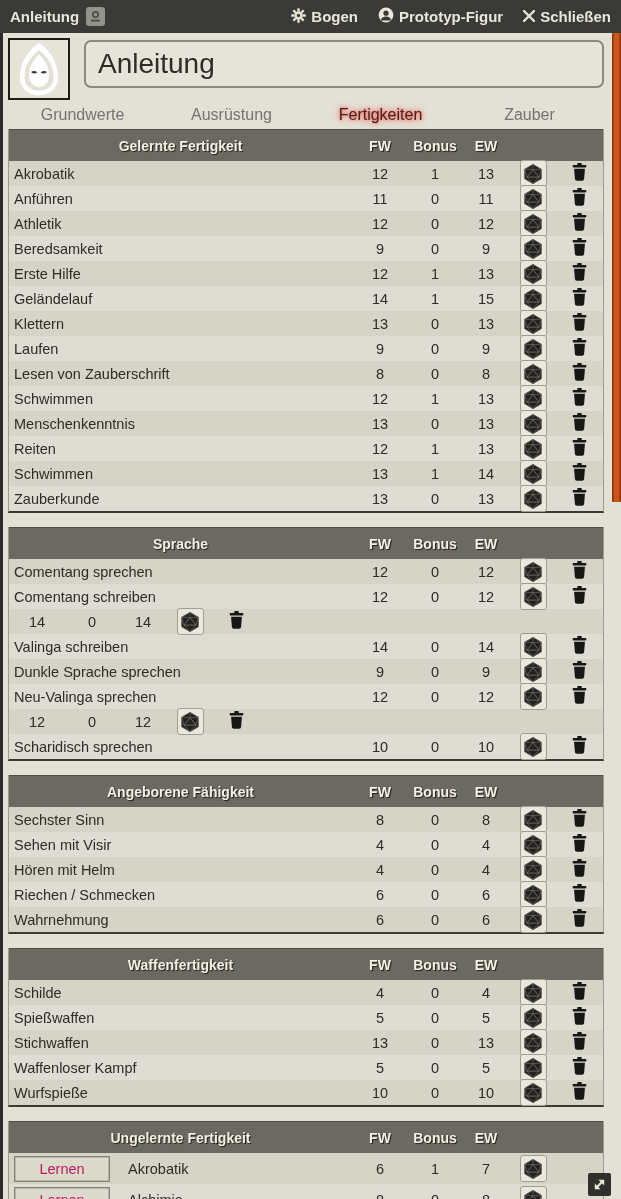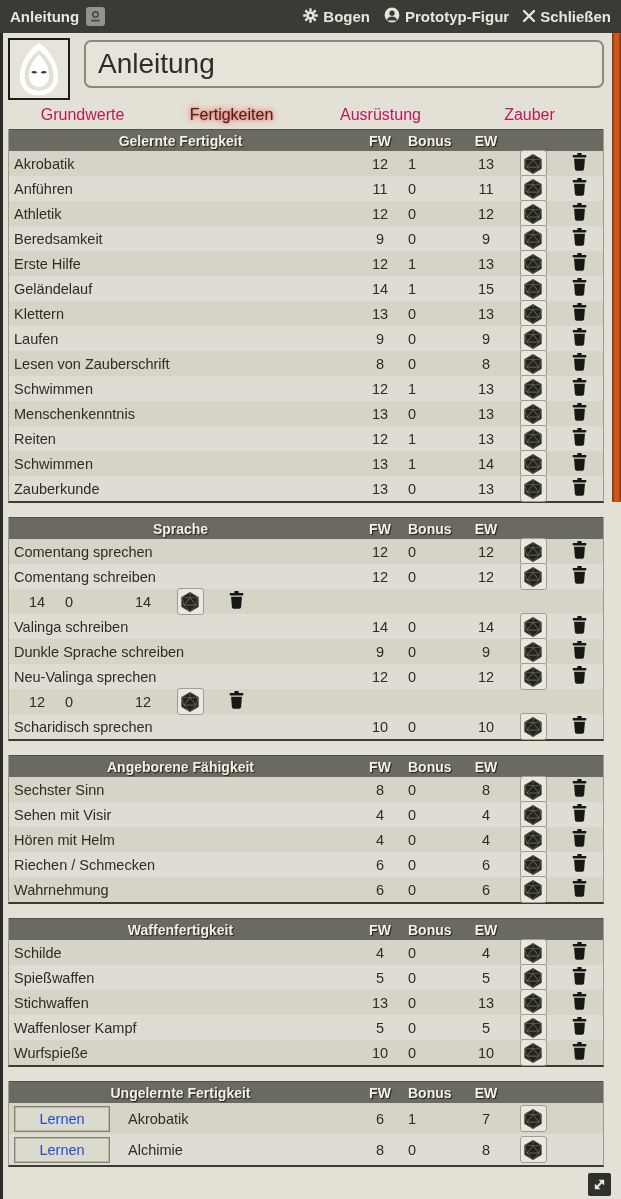--- a/index.html
+++ b/index.html
@@ -13,21 +13,21 @@
   .topbar {
     height:33px; background:#3a3a37; color:#e9e6da;
     display:flex; align-items:center; justify-content:space-between;
     padding:0 10px; font-size:15px; font-weight:bold;
   }
   .topbar-left { display:flex; align-items:center; gap:7px; }
   .badge {
     width:19px; height:19px; background:#93938c; border-radius:3px;
     display:flex; align-items:center; justify-content:center;
   }
-  .topbar-right { display:flex; align-items:center; gap:14px; }
+  .topbar-right { display:flex; align-items:center; gap:20px; }
   .tb-btn { display:flex; align-items:center; gap:5px; cursor:pointer; background:none; border:none;
             color:#e9e6da; font:inherit; font-weight:bold; }
   
   .scroll-thumb {
     position:absolute; right:0; top:33px; width:9px; height:469px;
     background:linear-gradient(90deg,#79300a,#d05518 30%,#d05518 70%,#79300a);
     border-radius:1px; z-index:5;
   }
   .content-edge { position:absolute; left:0; top:33px; width:3px; height:1166px; background:#2a2a27; z-index:4; }
   
@@ -36,39 +36,39 @@
   .avatar {
     width:62px; height:62px; border:2px solid #1c1c19; background:#e6e3d8;
     flex:0 0 auto; display:block;
   }
   .name-input {
     flex:1; height:48px; margin-left:14px; margin-top:2px;
     background:#e6e3d9; border:2px solid #8a8880; border-radius:7px;
     font-family:inherit; font-size:28px; color:#2f2b26; padding:0 12px;
   }
   .tabs { display:flex; margin-top:4px; height:22px; }
-  .tab { flex:1; text-align:center; font-size:16px; color:#be185d; cursor:pointer;
+  .tab { flex:1; text-align:center; font-size:16px; color:#737373; cursor:pointer;
          background:none; border:none; font-family:inherit; }
   .tab.active {
     color:#472623; font-weight:normal;
     text-shadow:0 0 4px #f0766b, 0 0 9px #ef867b, 0 0 2px #e86557;
   }
   
   .section { margin-top:14px; border-bottom:2px solid #3a3a37;
              border-left:1px solid rgba(70,68,60,.45); border-right:1px solid rgba(70,68,60,.45); }
   .section:first-of-type { margin-top:3px; }
   .sec-header {
-    height:22px; background:#6b6a62; border-top:1px solid #504f48;
+    height:32px; background:#6b6a62; border-top:1px solid #504f48;
     display:flex; align-items:center;
     color:#f3f0e4; font-weight:bold; font-size:14px;
     text-shadow:1px 1px 1px rgba(20,20,15,.85);
   }
   .cell-name { flex:1; min-width:0; }
   .cell-fw   { width:56px; text-align:center; flex:0 0 auto; }
-  .cell-bonus{ width:54px; text-align:left; flex:0 0 auto; }
+  .cell-bonus{ width:54px; text-align:center; flex:0 0 auto; }
   .cell-ew   { width:48px; text-align:center; flex:0 0 auto; }
   .cell-dice { width:46px; text-align:center; flex:0 0 auto; }
   .cell-trash{ width:47px; text-align:center; flex:0 0 auto; }
   .sec-header .cell-name { text-align:center; }
   .row {
     display:flex; align-items:center; height:25px; margin-top:0;
     font-size:14.5px;
   }
   .rows .row:nth-child(odd)  { background:#d6d3c7; }
   .rows .row:nth-child(even) { background:#dfdcd3; }
@@ -76,21 +76,21 @@
   .dice-btn {
     width:27px; height:27px; background:#eae7dc; border:1px solid #a09d92;
     border-radius:3px; display:inline-flex; align-items:center; justify-content:center;
     cursor:pointer; padding:0; vertical-align:middle;
   }
   .trash-btn { background:none; border:none; cursor:pointer; padding:0;
                display:inline-flex; align-items:center; justify-content:center; }
   .learn-btn {
     display:none; width:96px; height:26px; margin-right:18px;
     background:#dcd9cd; border:1px solid #83816f; box-shadow:0 0 0 1px #b9b6aa inset;
-    font-family:inherit; font-size:14.5px; color:#1d4ed8; cursor:pointer;
+    font-family:inherit; font-size:14.5px; color:#be185d; cursor:pointer;
   }
   .section.learnable .row { height:31px; }
   .section.learnable .learn-btn { display:block; }
   .resize-handle {
     position:absolute; right:10px; bottom:3px; width:23px; height:23px;
     background:#2f2f2c; border-radius:2px; z-index:6;
     display:flex; align-items:center; justify-content:center; cursor:pointer;
   }
   
   .content::before{ content:""; }
@@ -171,22 +171,22 @@
         <path d="M32,16 C24,24 21,31 21,39 C21,47 26,52 32,52 C38,52 43,47 43,39 C43,31 40,24 32,16 Z" fill="#ffffff"></path>
         <path d="M23.2,35.2 Q26.8,33.2 30.2,35.6 Q26.8,38.4 23.2,35.2 Z" fill="#3a3a35"></path>
         <path d="M40.8,35.2 Q37.2,33.2 33.8,35.6 Q37.2,38.4 40.8,35.2 Z" fill="#3a3a35"></path>
       </svg>
     </div>
     <input class="name-input" type="text" value="Anleitung" style="">
   </div>
 
   <div class="tabs">
     <button class="tab">Grundwerte</button>
+    <button class="tab">Ausrüstung</button>
     <button class="tab active">Fertigkeiten</button>
-    <button class="tab">Ausrüstung</button>
     <button class="tab">Zauber</button>
   </div>
 
   <div id="sections">
   <div class="section">
     <div class="sec-header">
       <div class="cell-name">Gelernte Fertigkeit</div>
       <div class="cell-fw">FW</div>
       <div class="cell-bonus">Bonus</div>
       <div class="cell-ew">EW</div>
@@ -846,21 +846,21 @@
           <rect x="0.8" y="2" width="14.4" height="2.6" rx="0.6" fill="#171715"></rect>
           <path d="M2.2,6 L13.8,6 L12.9,17 A2 2 0 0 1 10.9,18.8 L5.1,18.8 A2 2 0 0 1 3.1,17 Z" fill="#171715"></path>
         </svg>
       </button>
     </div>
   </div>
 
   <div class="row">
     <div class="cell-name">
 
-      <span class="skill-label">Dunkle Sprache schreiben</span>
+      <span class="skill-label">Dunkle Sprache sprechen</span>
     </div>
     <div class="cell-fw">9</div>
     <div class="cell-bonus">0</div>
     <div class="cell-ew">9</div>
     <div class="cell-dice">
       <button class="dice-btn">
         <svg width="22" height="22" viewBox="0 0 24 24">
           <polygon points="12,1.5 21,6.8 21,17.2 12,22.5 3,17.2 3,6.8" fill="#23221f" stroke="#52514a" stroke-width="1"></polygon>
           <polygon points="12,7.2 18.6,15.4 5.4,15.4" fill="none" stroke="#6e6d64" stroke-width="1"></polygon>
           <g stroke="#6e6d64" stroke-width="0.7">

